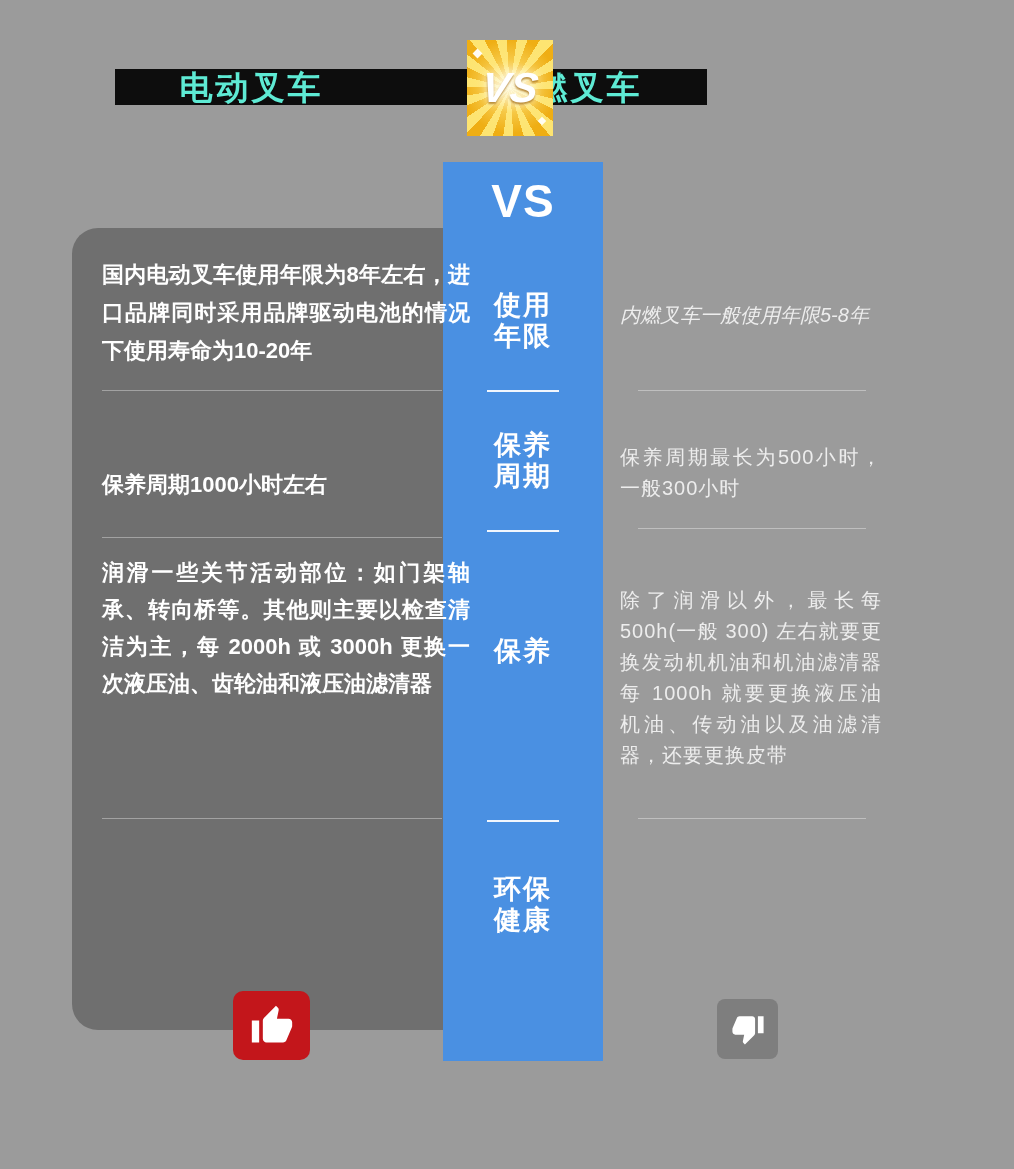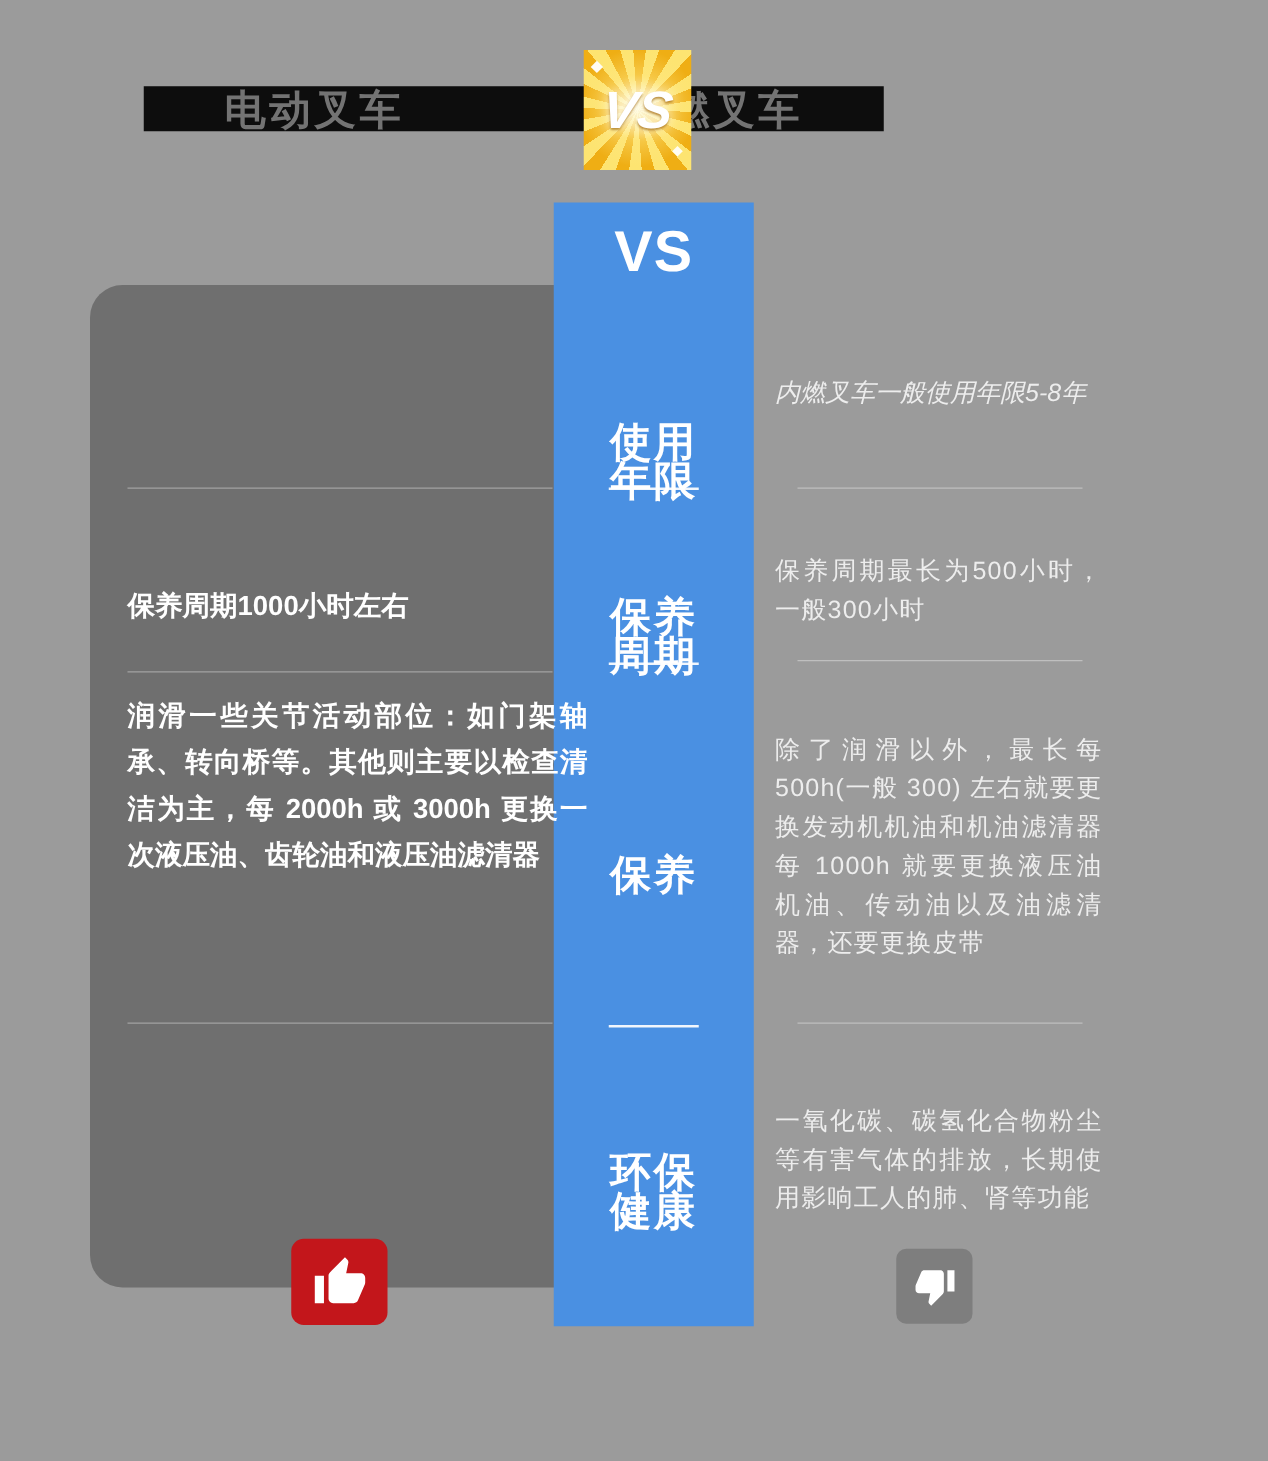--- a/index.html
+++ b/index.html
@@ -5,21 +5,21 @@
   html,body{margin:0;padding:0;background:#9b9b9b;}
   .canvas{
     position:relative;width:1014px;height:1169px;background:#9b9b9b;overflow:hidden;
     font-family:"Liberation Sans","DejaVu Sans",sans-serif;
   }
   
   .title-banner{
     position:absolute;left:115px;top:69px;width:592px;height:36px;background:#0d0d0d;
     display:flex;align-items:center;justify-content:center;gap:175px;z-index:3;
   }
-  .title-part{font-size:33px;font-weight:700;color:#737373;letter-spacing:3px;line-height:1;white-space:nowrap;}
+  .title-part{font-size:33px;font-weight:700;color:#5eead4;letter-spacing:3px;line-height:1;white-space:nowrap;}
   
   .vs-badge{
     position:absolute;left:467px;top:40px;width:86px;height:96px;z-index:4;
     background:
       radial-gradient(circle at 50% 48%, rgba(255,255,235,.95) 0%, rgba(255,232,130,.45) 40%, rgba(255,205,40,0) 72%),
       repeating-conic-gradient(from 8deg at 50% 50%, #fde471 0deg 12deg, #efae14 12deg 24deg);
     display:flex;align-items:center;justify-content:center;
   }
   .vs-badge::before{content:"";position:absolute;left:7px;top:10px;width:7px;height:7px;background:#fff;transform:rotate(45deg);opacity:.95;}
   .vs-badge::after{content:"";position:absolute;right:8px;bottom:12px;width:6px;height:6px;background:#fff;transform:rotate(45deg);opacity:.9;}
@@ -28,21 +28,21 @@
     text-shadow:0 2px 2px rgba(150,90,0,.65), 0 0 10px rgba(255,255,255,.85);
   }
   
   .left-panel{
     position:absolute;left:72px;top:228px;width:423px;height:802px;background:#6f6f6f;
     border-radius:26px;z-index:1;
   }
   
   .blue-col{position:absolute;left:443px;top:162px;width:160px;height:899px;background:#4a90e2;z-index:2;}
   .vs-head{position:absolute;top:12px;left:0;width:100%;text-align:center;font-size:46px;font-weight:800;color:#fff;letter-spacing:1px;}
-  .cat{position:absolute;left:0;width:100%;text-align:center;color:#fff;font-weight:700;font-size:33px;line-height:31px;letter-spacing:2px;margin-top:48px;}
+  .cat{position:absolute;left:0;width:100%;text-align:center;color:#fff;font-weight:700;font-size:27px;line-height:31px;letter-spacing:2px;}
   .cat span{display:block;}
   .cat-1{top:128px;} .cat-2{top:268px;} .cat-3{top:474px;} .cat-4{top:712px;}
   .blue-divider{position:absolute;left:44px;width:72px;height:2px;background:rgba(255,255,255,.92);}
   .bd-1{top:228px;} .bd-2{top:368px;} .bd-3{top:658px;}
   
   .left-text{
     position:absolute;left:102px;width:368px;color:#ffffff;font-size:22px;line-height:38px;
     font-weight:600;z-index:2;text-align:justify;
   }
   .lt-1{top:256px;} .lt-2{top:430px;margin-top:36px;} .lt-3{top:554px;line-height:37px;} .lt-4{top:880px;}
@@ -101,33 +101,33 @@
     <div class="cat cat-4">
       <span>环保</span>
       <span>健康</span>
     </div>
 
     <div class="blue-divider bd-1"></div>
     <div class="blue-divider bd-2"></div>
     <div class="blue-divider bd-3"></div>
   </div>
 
+  <div class="left-text lt-1">国内电动叉车使用年限为8年左右，进口品牌同时采用品牌驱动电池的情况下使用寿命为10-20年</div>
   <div class="left-divider ld-1"></div>
   <div class="left-text lt-2">保养周期1000小时左右</div>
   <div class="left-divider ld-2"></div>
   <div class="left-text lt-3">润滑一些关节活动部位：如门架轴承、转向桥等。其他则主要以检查清洁为主，每 2000h 或 3000h 更换一次液压油、齿轮油和液压油滤清器</div>
   <div class="left-divider ld-3"></div>
 
   <div class="right-text rt-1">内燃叉车一般使用年限5-8年</div>
   <div class="right-divider rd-1"></div>
   <div class="right-text rt-2">保养周期最长为500小时，一般300小时</div>
   <div class="right-divider rd-2"></div>
   <div class="right-text rt-3">除了润滑以外，最长每 500h(一般 300) 左右就要更换发动机机油和机油滤清器每 1000h 就要更换液压油机油、传动油以及油滤清器，还要更换皮带</div>
   <div class="right-divider rd-3"></div>
-  <div class="right-text rt-4">一氧化碳、碳氢化合物粉尘等有害气体的排放，长期使用影响工人的肺、肾等功能</div>
 
   <div class="thumb-up">
     <svg class="thumb-icon" viewBox="0 0 24 24" xmlns="http://www.w3.org/2000/svg">
       <path d="M1 21h4V9H1v12zm22-11c0-1.1-.9-2-2-2h-6.31l.95-4.57.03-.32c0-.41-.17-.79-.44-1.06L14.17 1 7.59 7.59C7.22 7.95 7 8.45 7 9v10c0 1.1.9 2 2 2h9c.83 0 1.54-.5 1.84-1.22l3.02-7.05c.09-.23.14-.47.14-.73v-2z"></path>
     </svg>
   </div>
   <div class="thumb-down">
     <svg class="thumb-icon" viewBox="0 0 24 24" xmlns="http://www.w3.org/2000/svg">
       <path d="M1 21h4V9H1v12zm22-11c0-1.1-.9-2-2-2h-6.31l.95-4.57.03-.32c0-.41-.17-.79-.44-1.06L14.17 1 7.59 7.59C7.22 7.95 7 8.45 7 9v10c0 1.1.9 2 2 2h9c.83 0 1.54-.5 1.84-1.22l3.02-7.05c.09-.23.14-.47.14-.73v-2z"></path>
     </svg>

